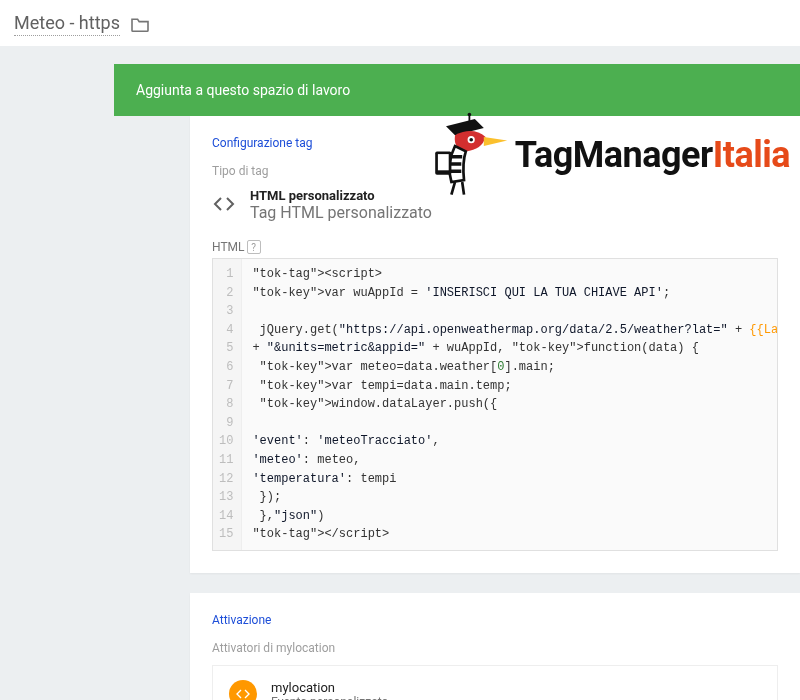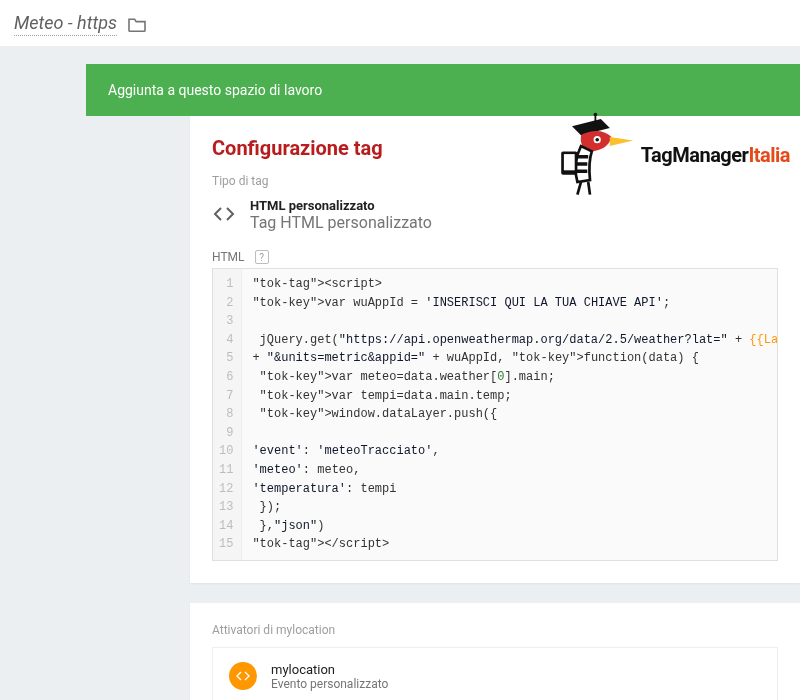--- a/index.html
+++ b/index.html
@@ -17,61 +17,60 @@
     padding: 12px 14px 10px;
     display: flex;
     align-items: center;
     gap: 10px;
   }
   .breadcrumb {
     font-size: 18px;
     color: #616161;
     border-bottom: 1px dotted #9e9e9e;
     padding-bottom: 2px;
-    font-style: italic;
   }
   .folder-icon svg { display:block; }
   .workspace {
     padding: 0 0 0 0;
   }
   .banner {
     background: #4caf50;
     color: #fff;
     padding: 18px 22px;
     font-size: 14px;
-    margin: 18px 0 0 86px;
+    margin: 18px 0 0 114px;
   }
   .card {
     background: #fff;
     margin: 0 0 20px 190px;
     padding: 20px 22px 22px;
     position: relative;
     box-shadow: 0 1px 2px rgba(0,0,0,0.05);
   }
   .card-title {
-    font-size: 20px;
-    color: #b91c1c;
-    font-weight: 700;
+    font-size: 12px;
+    color: #1d4ed8;
+    font-weight: 400;
     margin-bottom: 14px;
   }
   .subtle-label {
     font-size: 12px;
     color: #9e9e9e;
     margin-bottom: 10px;
   }
   .tag-type-row {
     display: flex;
     align-items: center;
     gap: 14px;
     margin-bottom: 18px;
   }
   .code-icon { color: #616161; }
   .tag-type-name { font-size: 13px; font-weight: 700; color: #212121; }
   .tag-type-desc { font-size: 16px; color: #757575; }
-  .html-label-row { display:flex; align-items:flex-start; gap:10px; margin-bottom:4px; }
+  .html-label-row { display:flex; align-items:flex-start; gap:2px; margin-bottom:4px; }
   .html-label { font-size: 12px; color: #757575; }
   .help-badge {
     display:inline-flex; align-items:center; justify-content:center;
     width:14px; height:14px; border:1px solid #bdbdbd; color:#9e9e9e;
     font-size:10px; border-radius:2px;
   }
   .code-editor {
     border: 1px solid #e0e0e0;
     background: #fafafa;
     font-family: Menlo, Consolas, "Courier New", monospace;
@@ -101,21 +100,21 @@
   .tok-num { color: #2e7d32; }
   .tok-brace { color: #ff9800; }
   .logo-wrap {
     position: absolute;
     top: -6px;
     right: 10px;
     display: flex;
     align-items: center;
     gap: 6px;
   }
-  .logo-text { font-size: 20px; font-weight: 700; letter-spacing: -0.5px; }
+  .logo-text { font-size: 36px; font-weight: 700; letter-spacing: -0.5px; }
   .logo-black { color: #111; }
   .logo-orange { color: #e64a19; }
   .bird { width: 90px; height: 90px; position: relative; }
   .trigger-row {
     display:flex; align-items:center; gap:14px;
     border:1px solid #eeeeee; padding:14px 16px; margin-top:10px;
   }
   .trigger-icon {
     width:28px; height:28px; border-radius:50%;
     background:#ff9800; display:flex; align-items:center; justify-content:center;
@@ -221,20 +220,21 @@
 <span class="tok-str">'event'</span>: <span class="tok-str">'meteoTracciato'</span>,
 <span class="tok-str">'meteo'</span>: meteo,
 <span class="tok-str">'temperatura'</span>: tempi
  });
  },<span class="tok-str">"json"</span>)
 <span class="&lt;span">"tok-tag"</span>&gt;&lt;/script&gt;</div>
     </div>
   </div>
 
   <div class="card">
+    <div class="card-title">Attivazione</div>
     <div class="subtle-label">Attivatori di mylocation</div>
     <div class="trigger-row">
       <span class="trigger-icon">
         <svg width="16" height="16" viewBox="0 0 24 24">
             <path fill="none" stroke="#fff" stroke-width="2" d="M9 6l-6 6 6 6M15 6l6 6-6 6"></path>
           </svg>
       </span>
       <span>
         <div class="trigger-name">mylocation</div>
         <div class="trigger-desc">Evento personalizzato</div>

